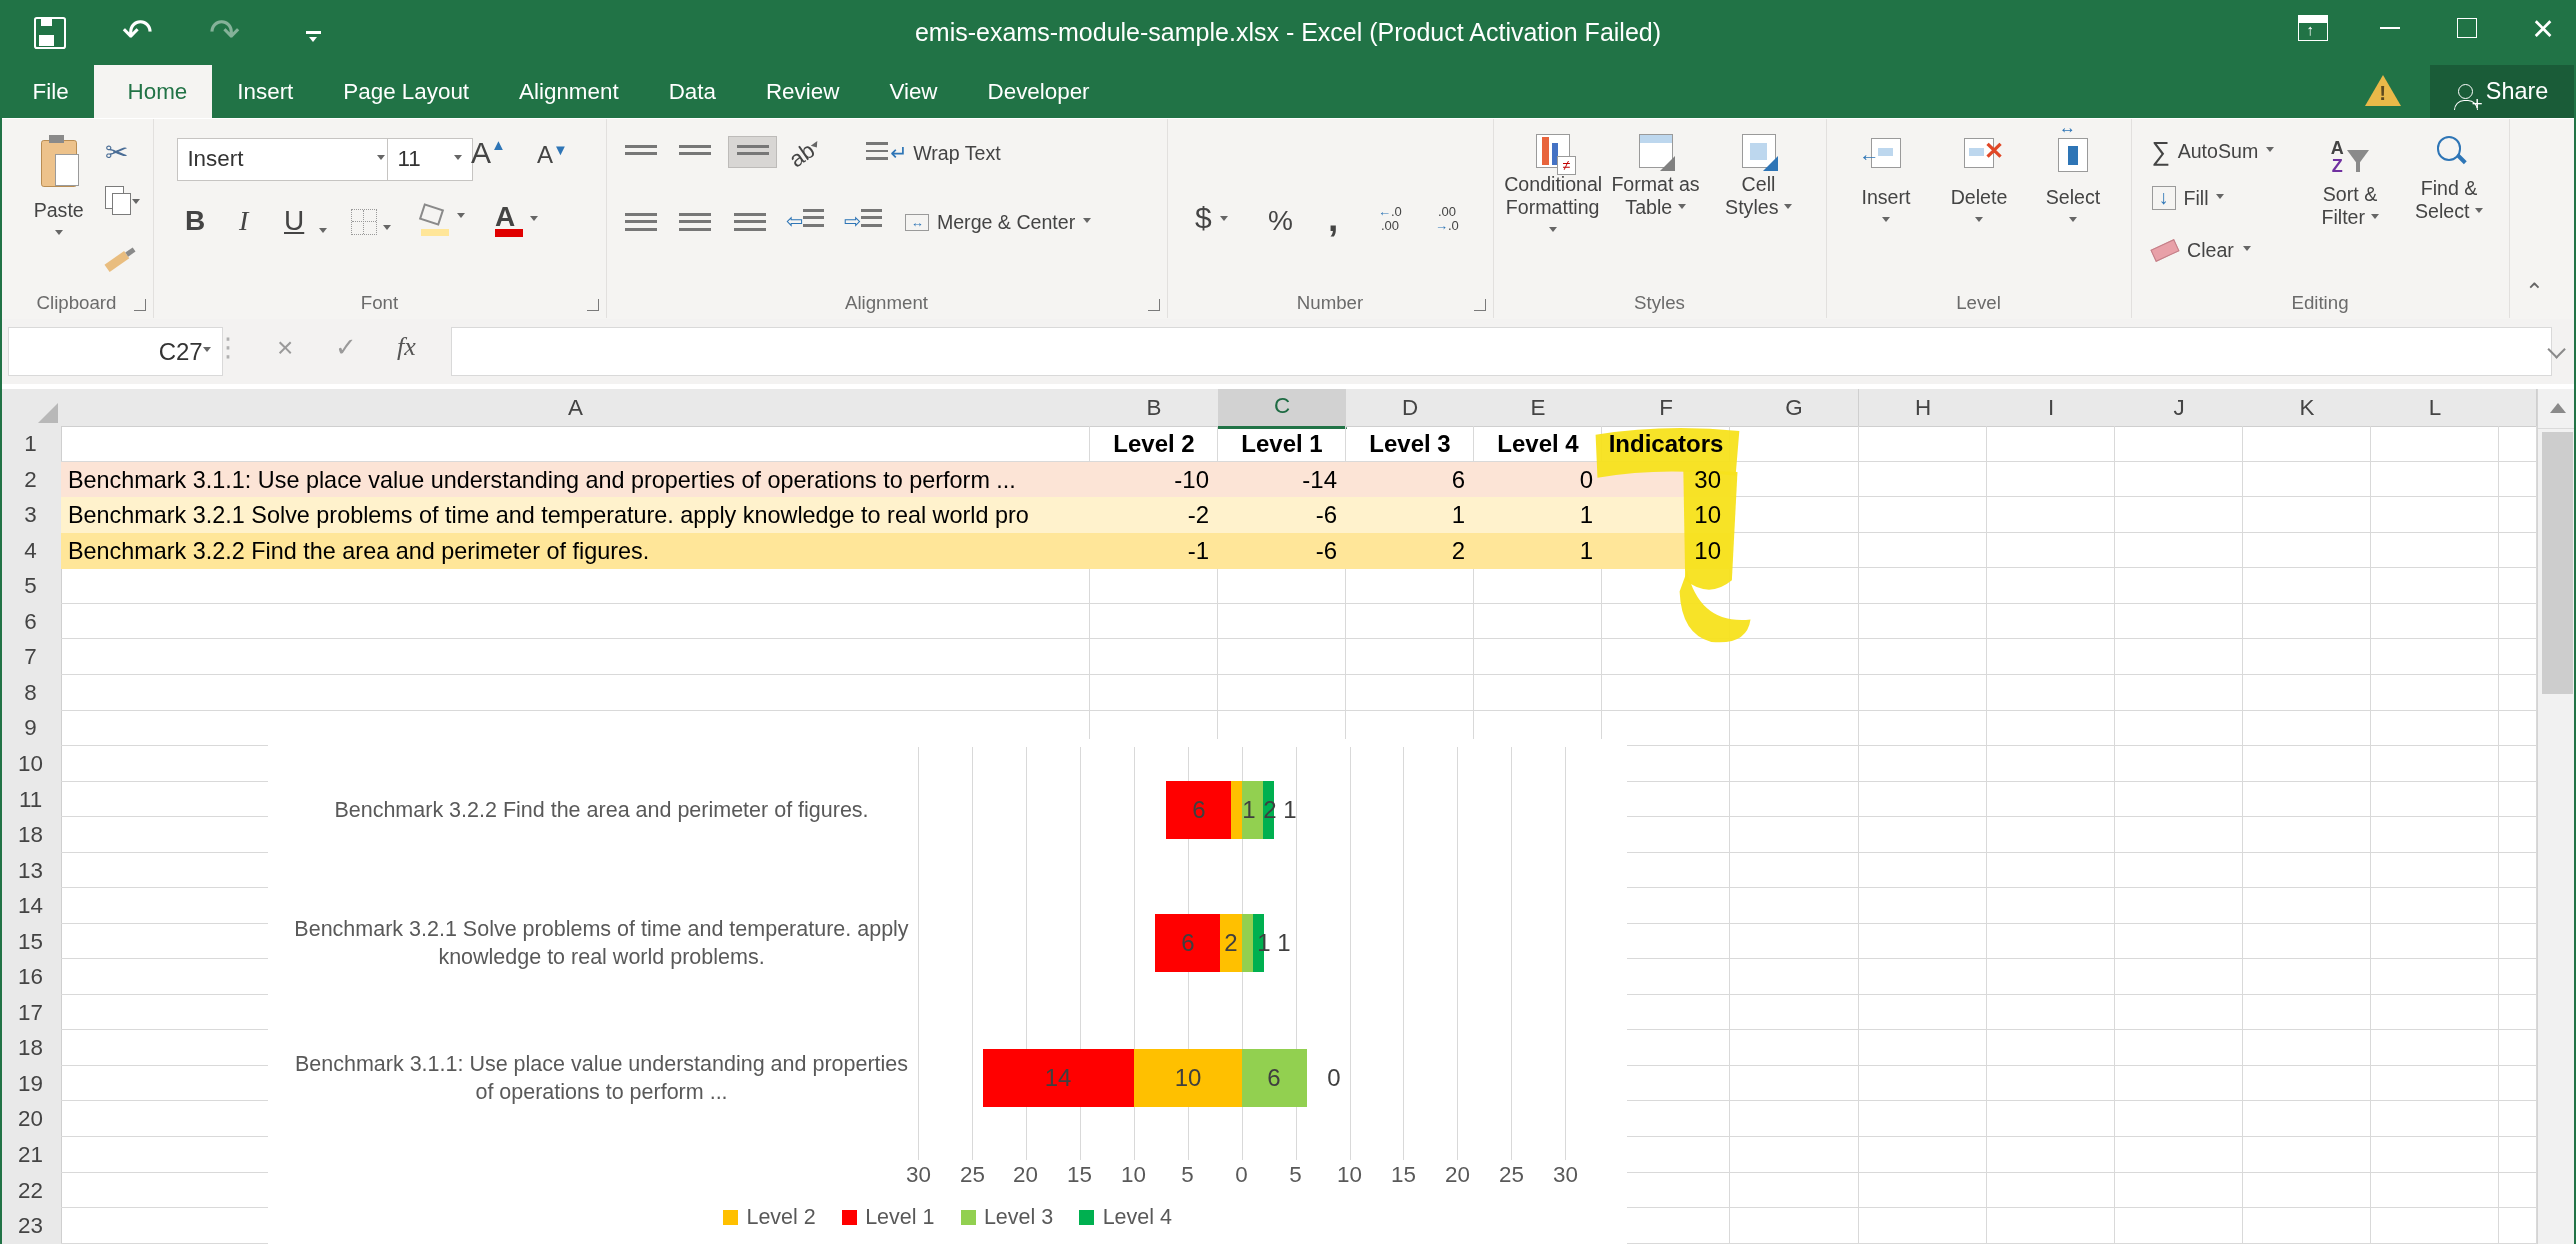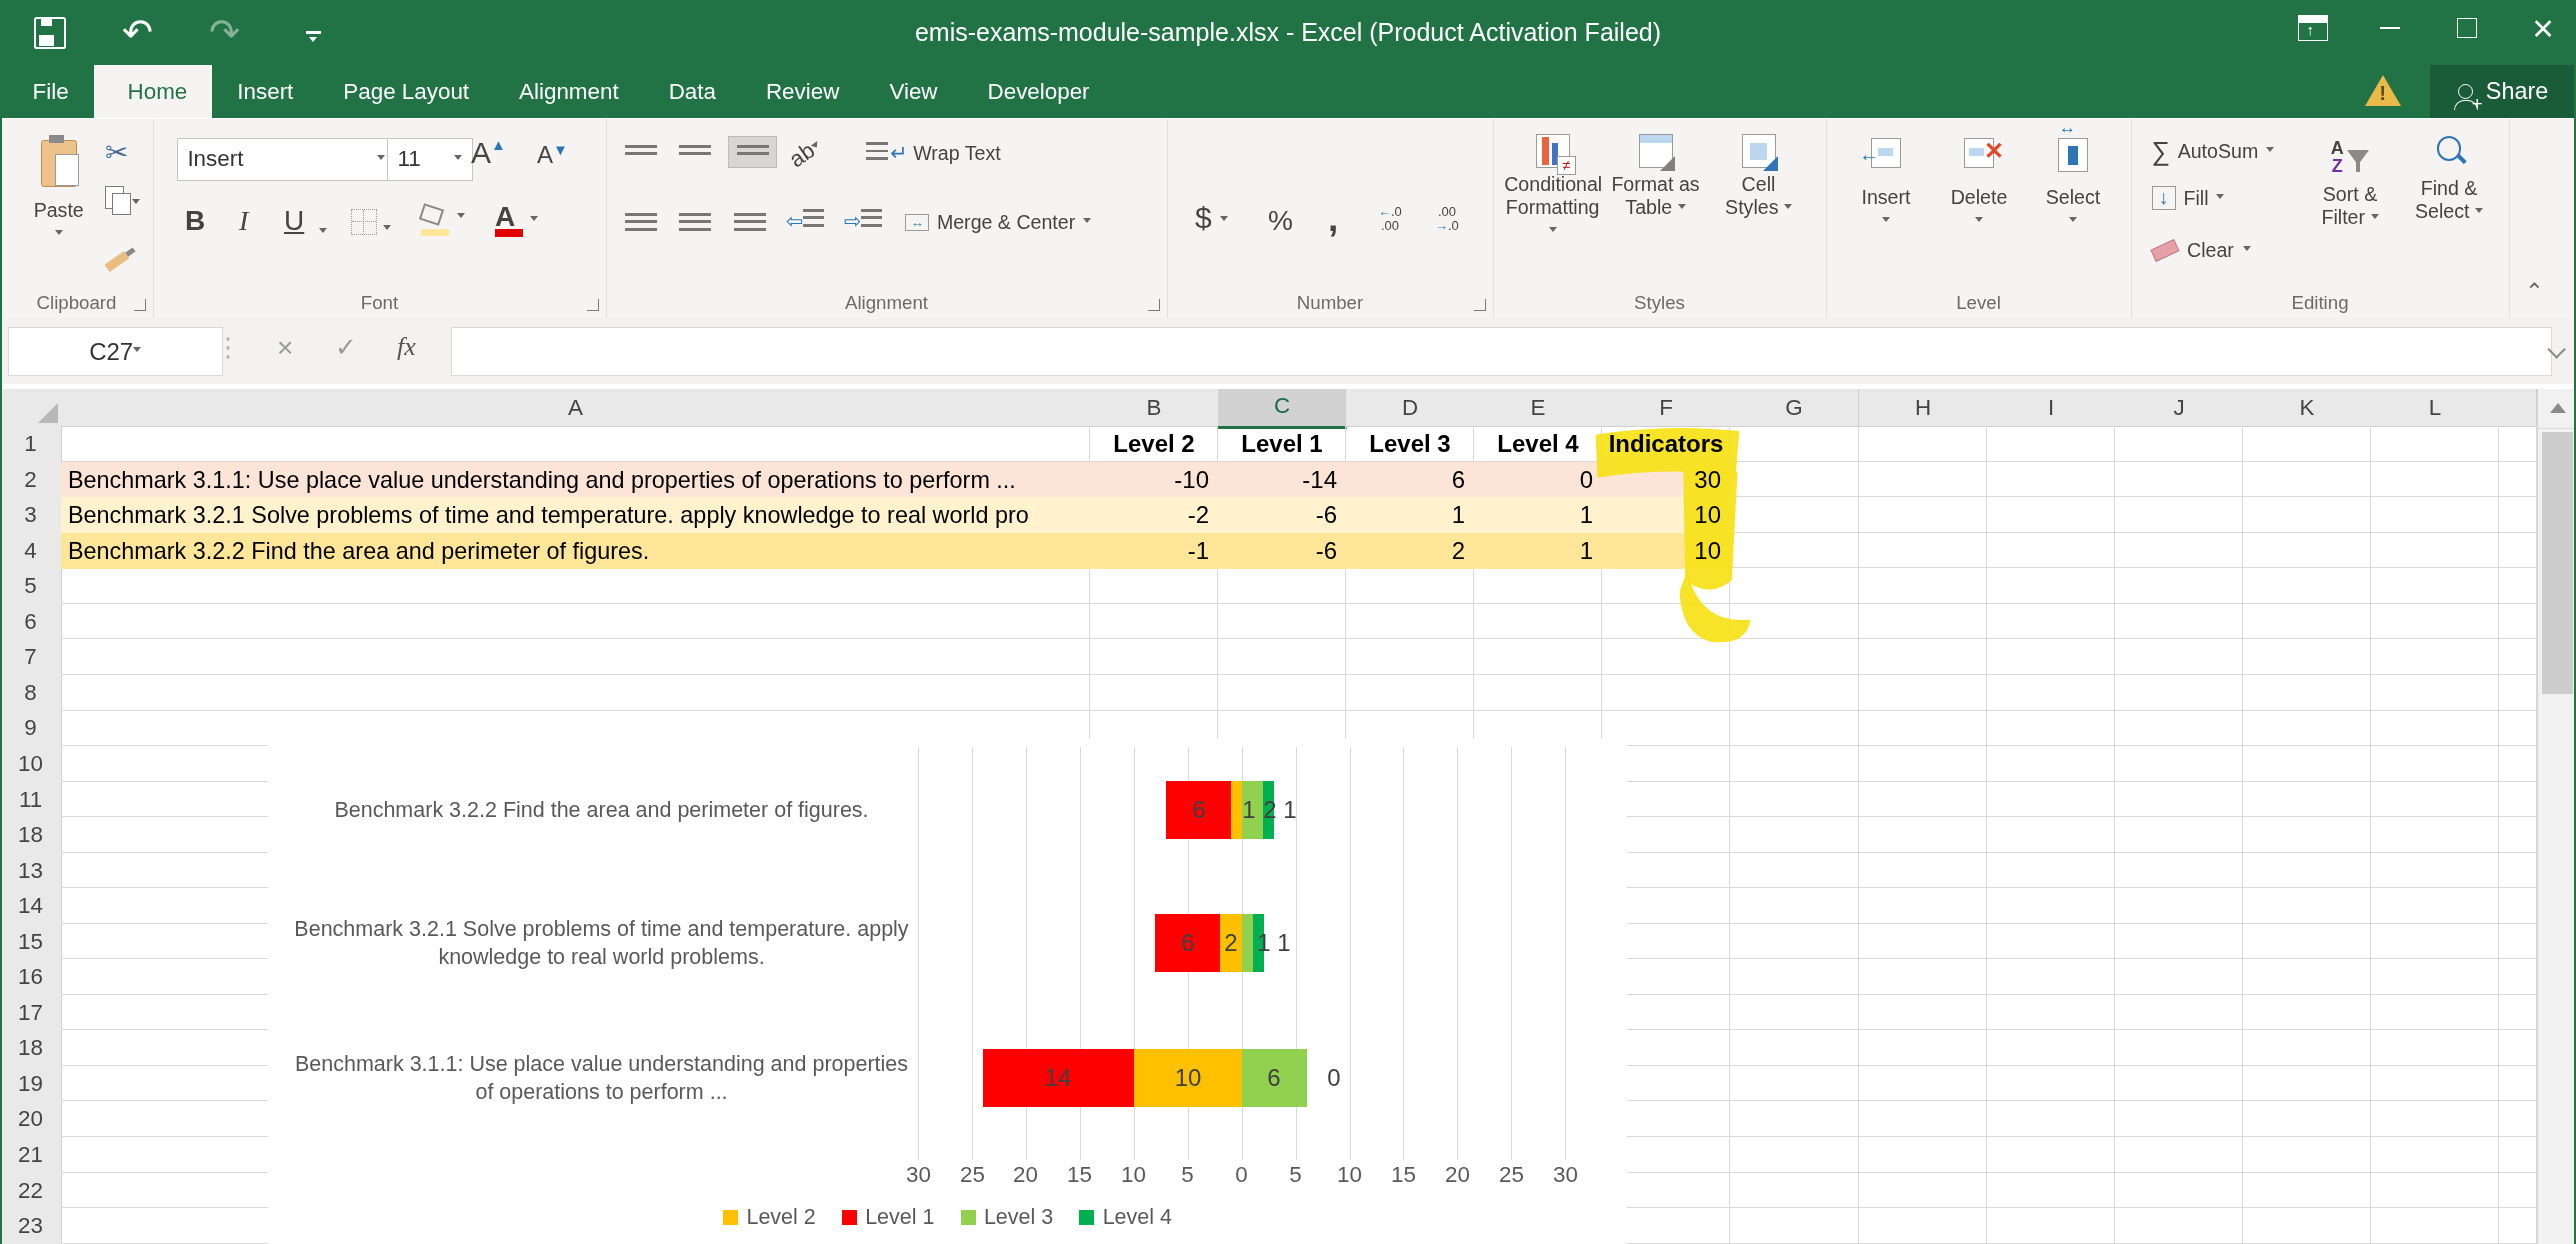--- a/index.html
+++ b/index.html
@@ -304,21 +304,21 @@
       <div class="abs" style="left:273px;top:17px;width:90px;text-align:center">
         <span class="magnify" style="display:inline-block"></span>
         <div class="biglbl" style="margin-top:11.2px"><span>Find &amp;</span><br><span>Select</span> <span class="caret"></span></div>
       </div>
       <div class="glabel">Editing</div>
     </div>
     <div class="abs chev-up" style="left:2525px;top:159px">⌃</div>
   </div>
 
   <div class="fbar">
-    <div class="fbox" style="left:7.5px;top:8.4px;width:191px;height:47px;display:flex;align-items:center;justify-content:center;padding:0 11.2px;font-size:24px;color:#333">
+    <div class="fbox" style="left:7.5px;top:8.4px;width:191px;height:47px;display:flex;align-items:center;justify-content:flex-end;padding:0 11.2px;font-size:24px;color:#333">
       <span>C27</span>
         <span class="caret"></span>
     </div>
     <div class="fglyph" style="left:215px;color:#b0b0b0">⋮</div>
     <div class="fglyph" style="left:277px;font-size:28px">×</div>
     <div class="fglyph" style="left:335px">✓</div>
     <div class="fglyph" style="left:397px;font-family:'Liberation Serif',serif;font-style:italic;color:#555">fx</div>
     <div class="fbox" style="left:451px;top:8.4px;width:2088px;height:47px;padding-left:11.2px;font-size:24px;display:flex;align-items:center">
         <span></span>
       </div>

